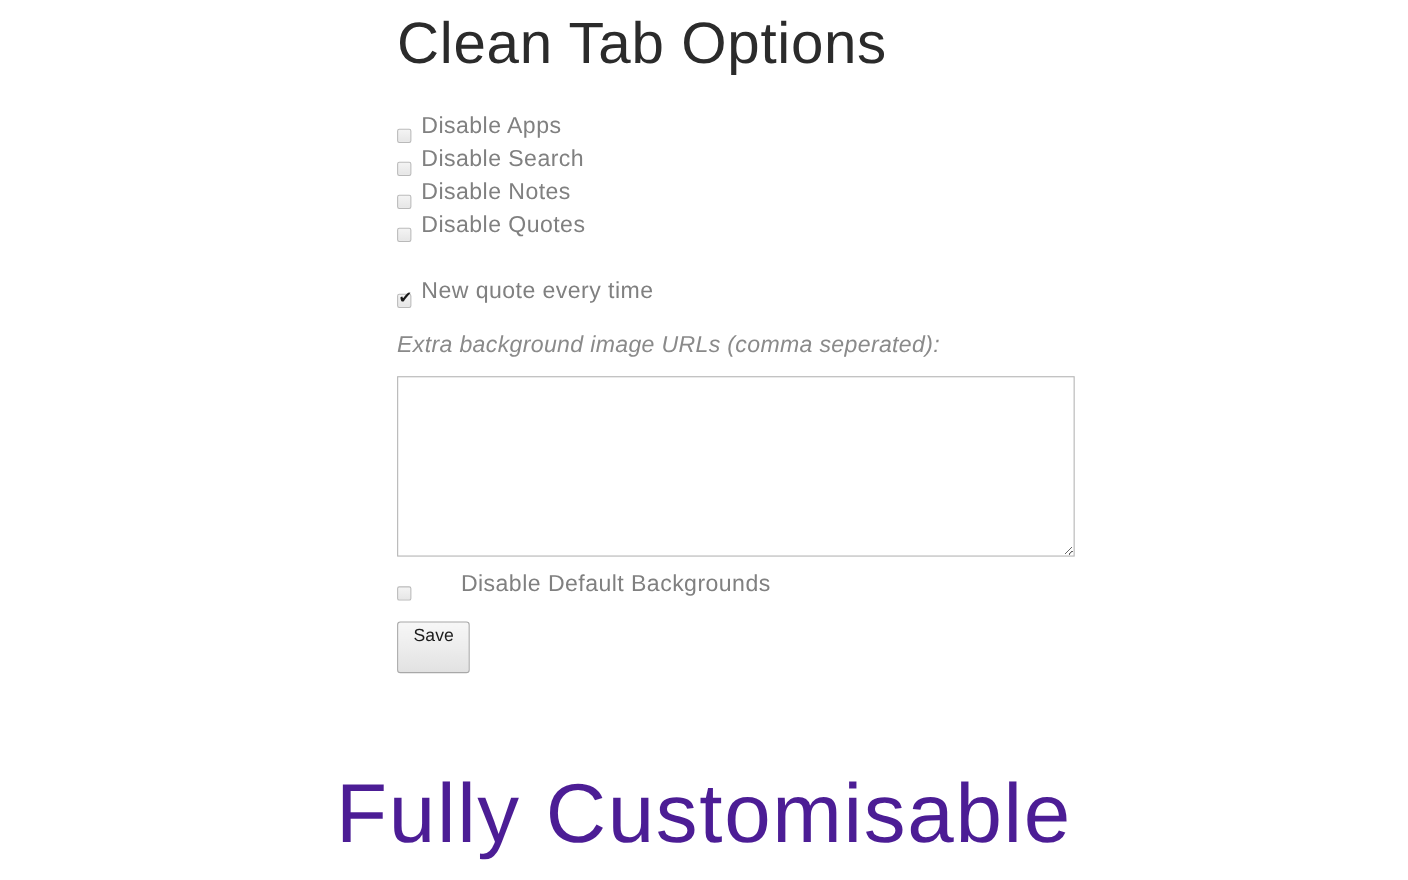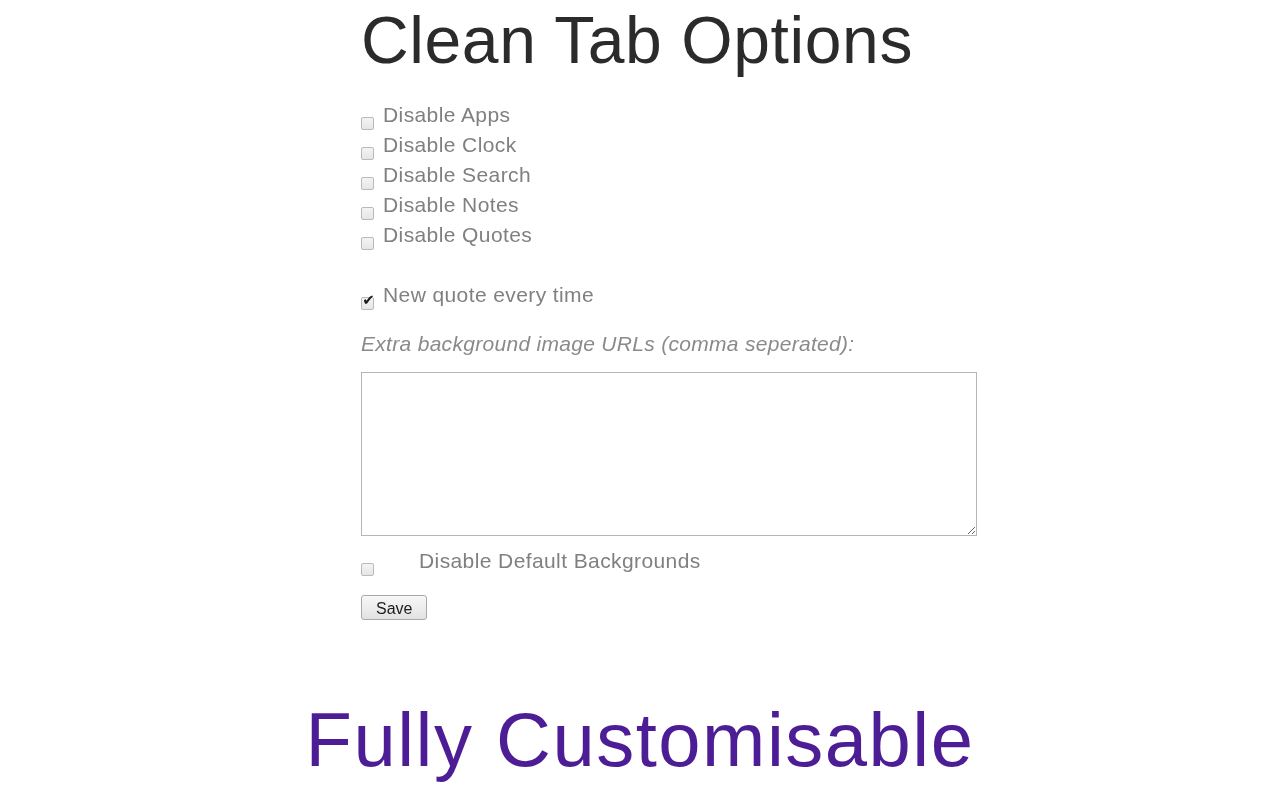--- a/index.html
+++ b/index.html
@@ -25,21 +25,21 @@
     height: 800px;
   }
 
   
   .page-title {
     position: absolute;
     left: 361px;
     top: 8px;
     margin: 0;
     font-family: "Liberation Sans", "DejaVu Sans", sans-serif;
-    font-size: 66px;
+    font-size: 53px;
     line-height: 64px;
     font-weight: 300;
     letter-spacing: 0.6px;
     color: #2b2b2b;
     white-space: nowrap;
   }
 
   
   .options-form {
     position: absolute;
@@ -130,21 +130,21 @@
 
   .after-textarea-row {
     margin-top: 10px;
     gap: 36px;
   }
 
   
   .save-button {
     display: inline-block;
     margin-top: 19px;
-    padding: 4px 14px 1px 14px;
+    padding: 4px 14px 23px 14px;
     font-family: "Liberation Sans", "DejaVu Sans", sans-serif;
     font-size: 16px;
     line-height: 18px;
     color: #1c1c1c;
     background: linear-gradient(to bottom, #f7f7f7 0%, #ededed 50%, #e2e2e2 100%);
     border: 1px solid #a8a8a8;
     border-radius: 3px;
     cursor: pointer;
   }
 
@@ -175,26 +175,20 @@
   <div class="options-form">
 
     
     <div class="option-row">
       <span class="checkbox">
         
       </span>
       <span class="option-label">Disable Apps</span>
     </div>
 
-    <div class="option-row">
-      <span class="checkbox">
-        
-      </span>
-      <span class="option-label">Disable Clock</span>
-    </div>
 
     <div class="option-row">
       <span class="checkbox">
         
       </span>
       <span class="option-label">Disable Search</span>
     </div>
 
     <div class="option-row">
       <span class="checkbox">

